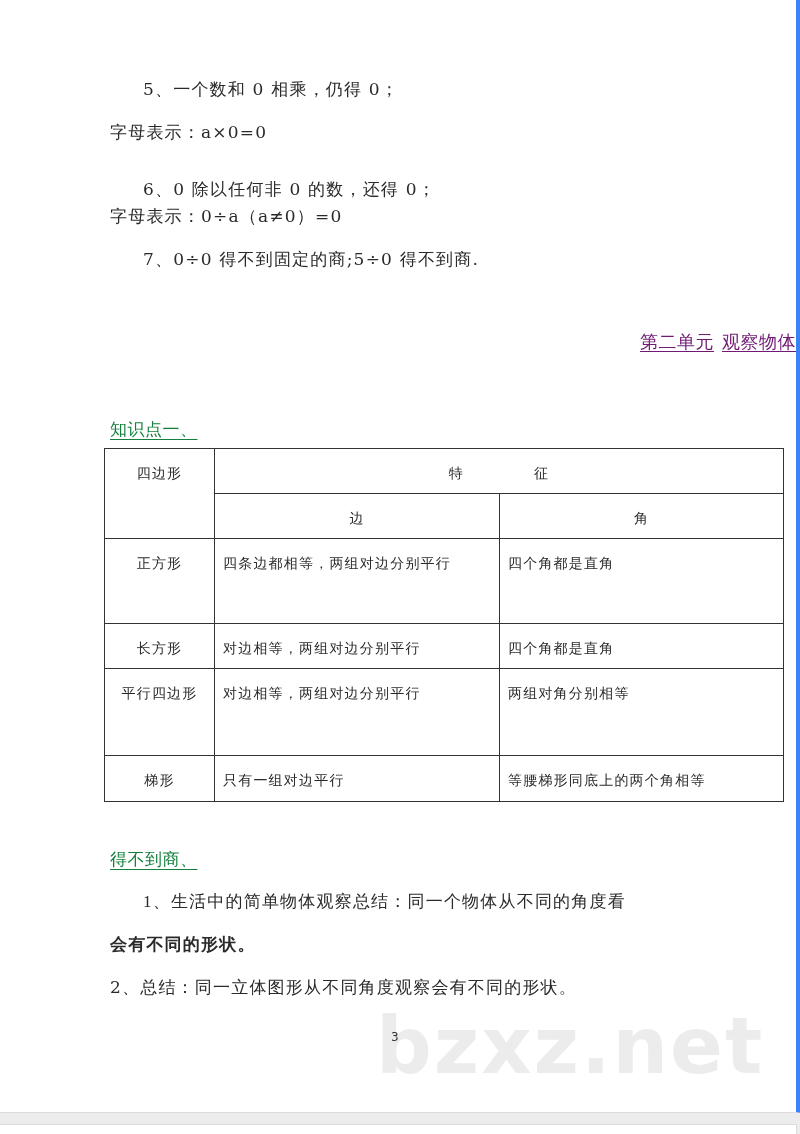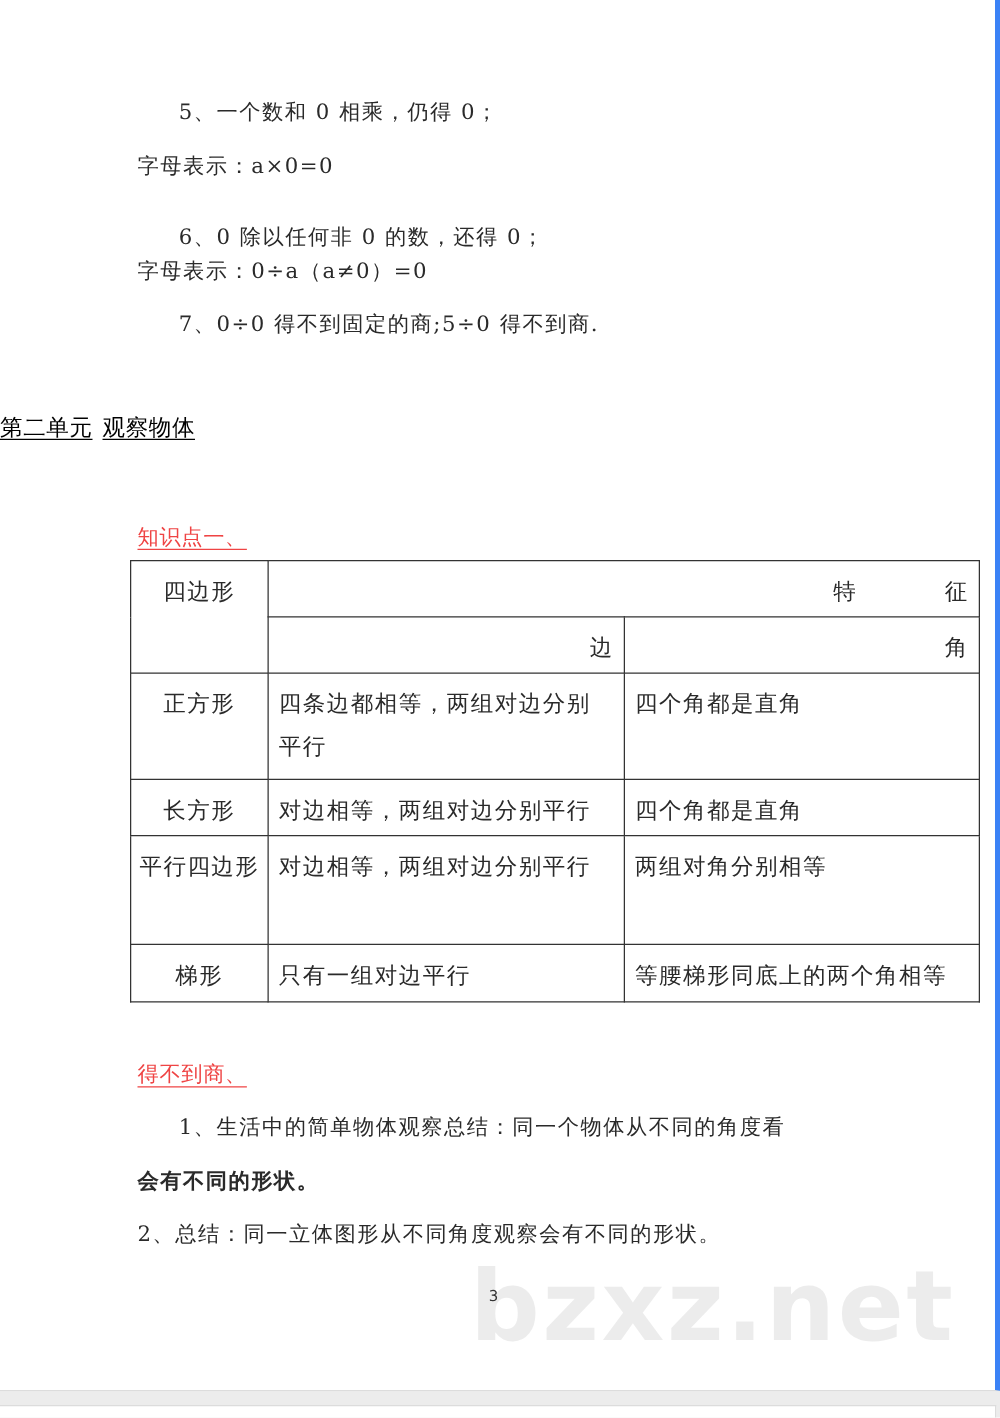--- a/index.html
+++ b/index.html
@@ -15,42 +15,43 @@
       overflow: hidden;
     }
     .page-next {
       position: absolute; left: 0; top: 1124px; width: 796px; height: 20px;
       background: #ffffff; border-right: 1px solid #dcdcdc; border-top: 1px solid #dcdcdc;
     }
     .line { position: absolute; font-size: 17px; white-space: nowrap; letter-spacing: 1.2px; }
     .indent { left: 143px; }
     .flush { left: 110px; text-align: right; }
     .heading {
-      position: absolute; left: 0; width: 796px; top: 330px; text-align: left;
+      position: absolute; left: 0; width: 796px; top: 330px; text-align: right;
       font-family: "DejaVu Sans", "Liberation Sans", sans-serif;
-      font-size: 18px; color: #000000; text-decoration: underline; text-underline-offset: 3px;
+      font-size: 18px; color: #701a75; text-decoration: underline; text-underline-offset: 3px;
       letter-spacing: 0.5px;
     }
     .heading .gap { display: inline-block; width: 8px; }
     .kp {
-      position: absolute; left: 110px; font-size: 17px; color: #ef4444;
+      position: absolute; left: 110px; font-size: 17px; color: #15803d;
       text-decoration: underline; text-underline-offset: 4px; letter-spacing: 0.5px;
       font-family: "DejaVu Serif", "Liberation Serif", serif;
     }
     table.feat {
       position: absolute; left: 104px; top: 448px; width: 679px;
-      border-collapse: collapse; font-size: 18px; letter-spacing: 1.2px;
+      border-collapse: collapse; font-size: 14px; letter-spacing: 1.2px;
       table-layout: fixed;
+      font-family: Liberation Serif, serif;
     }
     table.feat td {
       border: 1.5px solid #333; vertical-align: top; padding: 8px 8px 0 8px;
       line-height: 34px;
     }
     table.feat td.c0 { text-align: center; padding-left: 4px; padding-right: 4px; }
-    table.feat td.center { text-align: right; }
+    table.feat td.center { text-align: center; }
     .r-head1 td { height: 36px; }
     .r-head2 td { height: 36px; }
     .r-sq td { height: 76px; }
     .r-rect td { height: 36px; }
     .r-par td { height: 78px; margin-top: 35px; }
     .r-trap td { height: 37px; }
     .tezheng .sp { display: inline-block; width: 70px; }
     .page-num {
       position: absolute; left: 391px; top: 1030px; font-size: 12px; color: #333;
       font-family: "DejaVu Sans", "Liberation Sans", sans-serif;
@@ -112,21 +113,21 @@
     </tr>
     <tr class="r-trap">
       <td class="c0">梯形</td>
       <td>只有一组对边平行</td>
       <td>等腰梯形同底上的两个角相等</td>
     </tr>
   </tbody>
     </table>
 
   <div class="kp" style="top:848px;">得不到商、</div>
-  <div class="line indent" style="top:890px;">1、生活中的简单物体观察总结：同一个物体从不同的角度看</div>
+  <div class="line indent" style="top:890px;font-family:Liberation Serif, serif;">1、生活中的简单物体观察总结：同一个物体从不同的角度看</div>
   <div class="line" style="left:110px; top:933px;font-weight:bold;">会有不同的形状。</div>
   <div class="line flush" style="top:976px;">2、总结：同一立体图形从不同角度观察会有不同的形状。</div>
 
   <div class="watermark">bzxz.net</div>
   <div class="page-num">3</div>
 </div>
 
 <div class="page-next"></div>
 
 </body></html>

